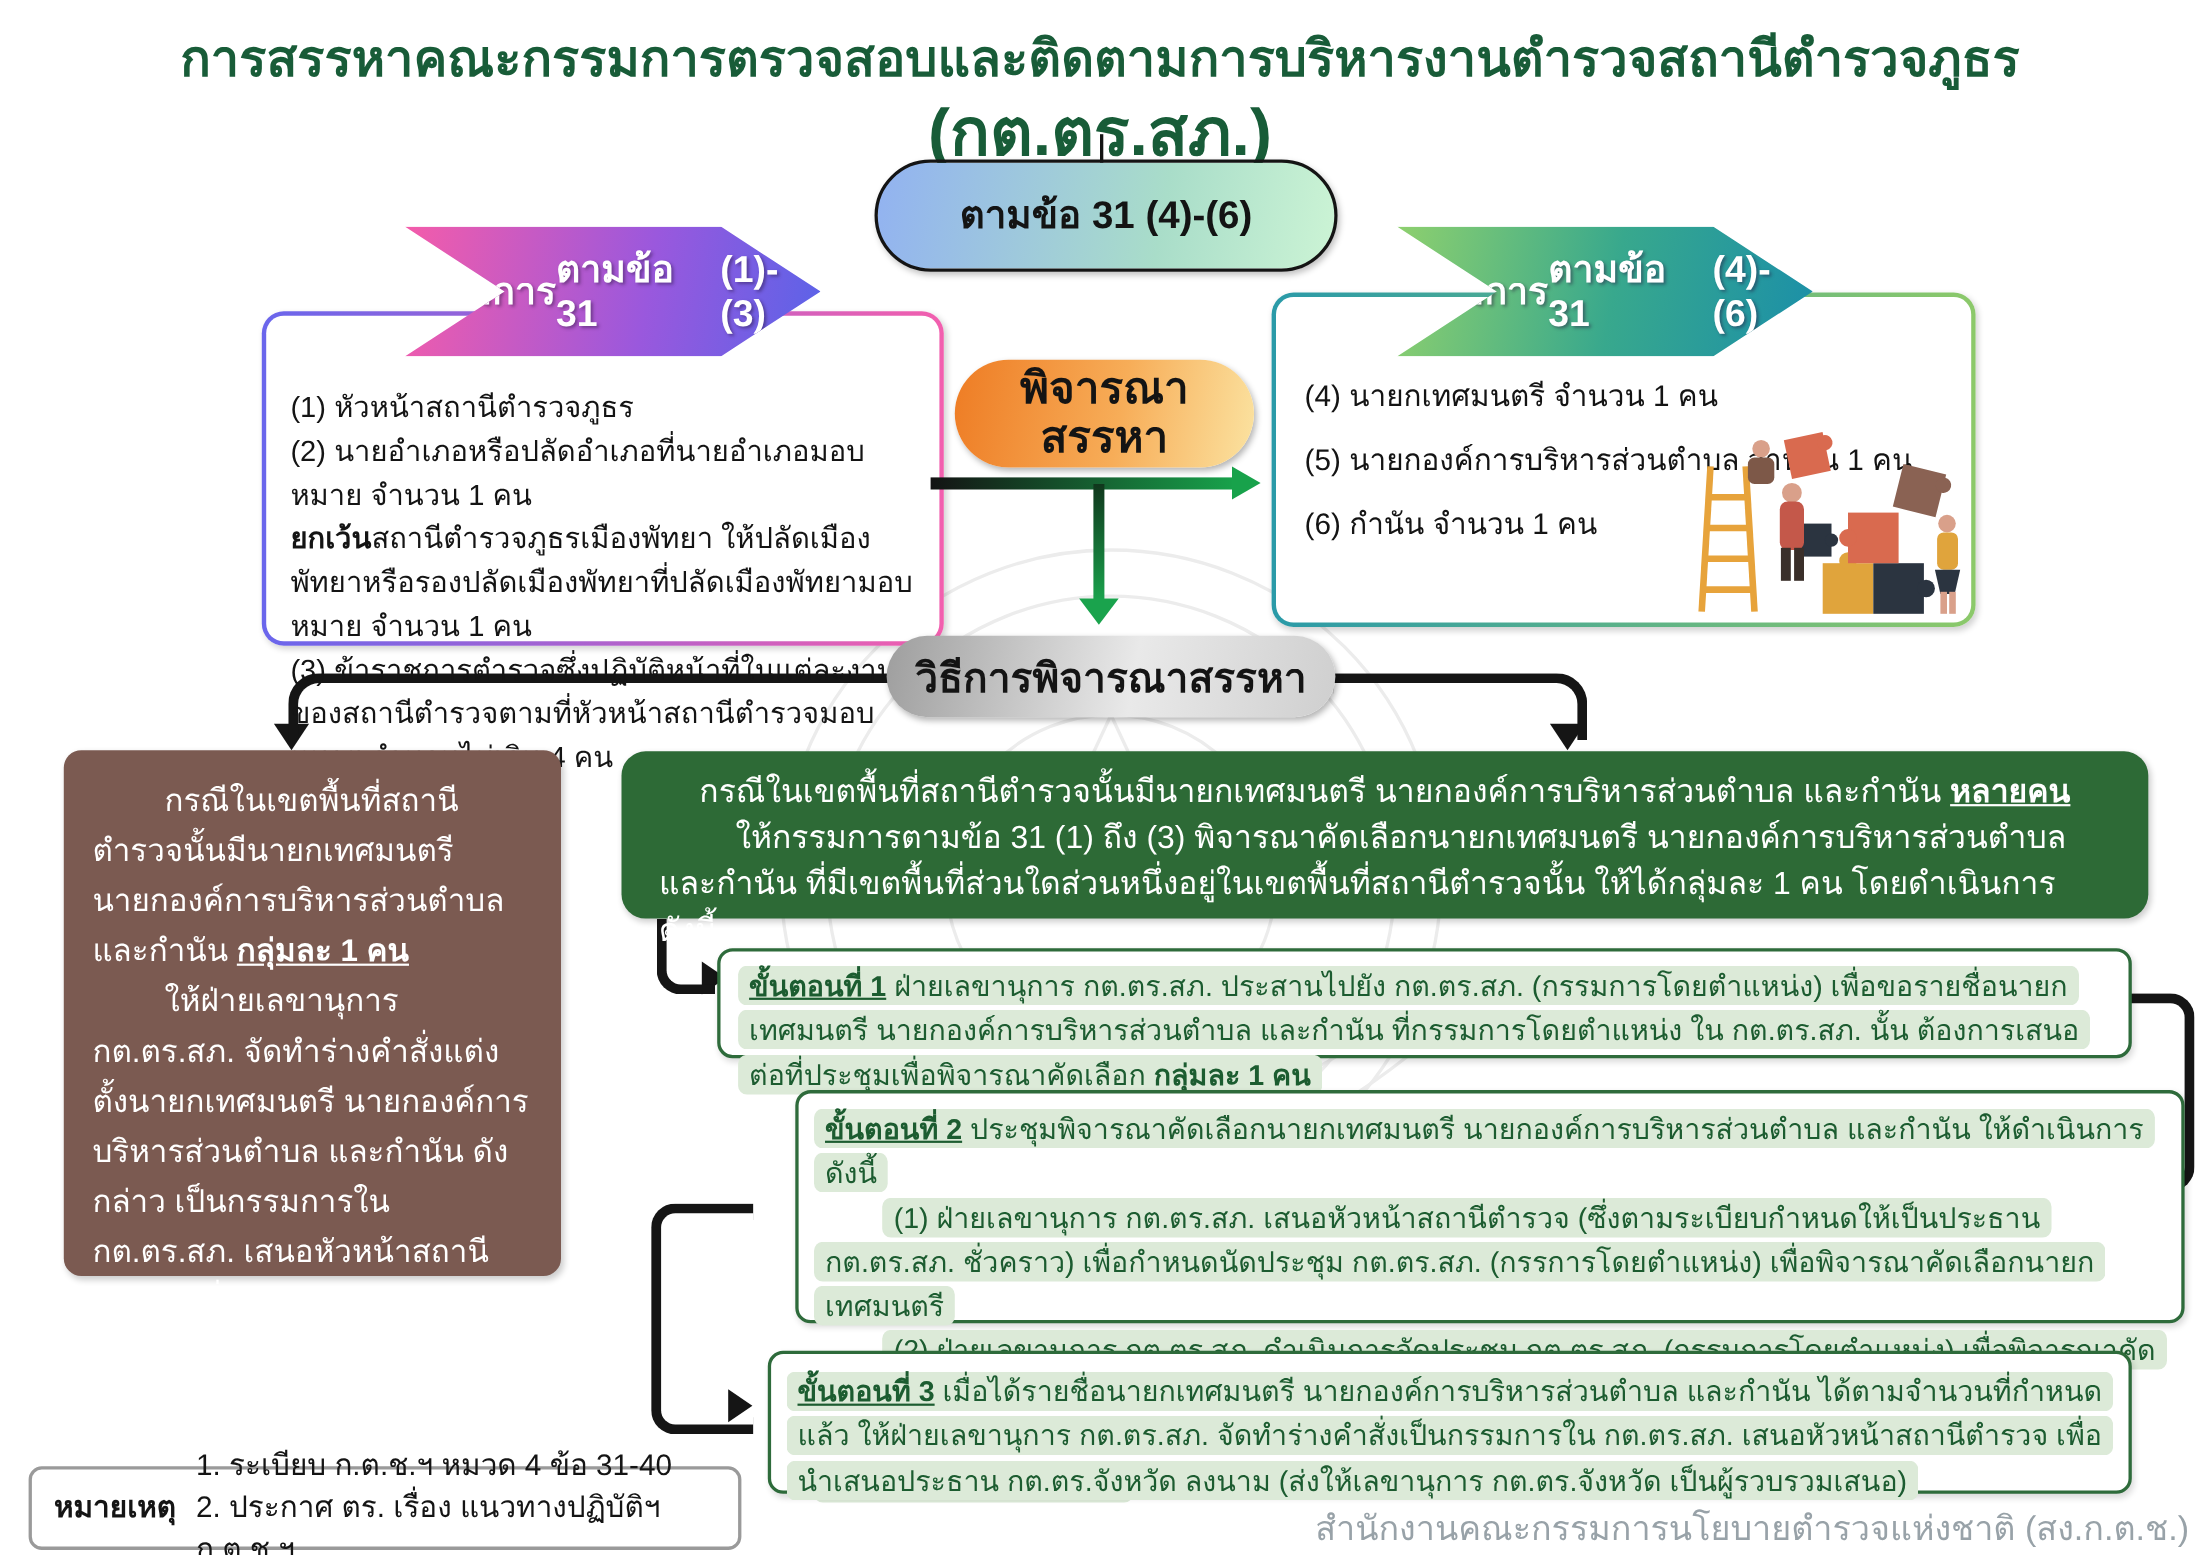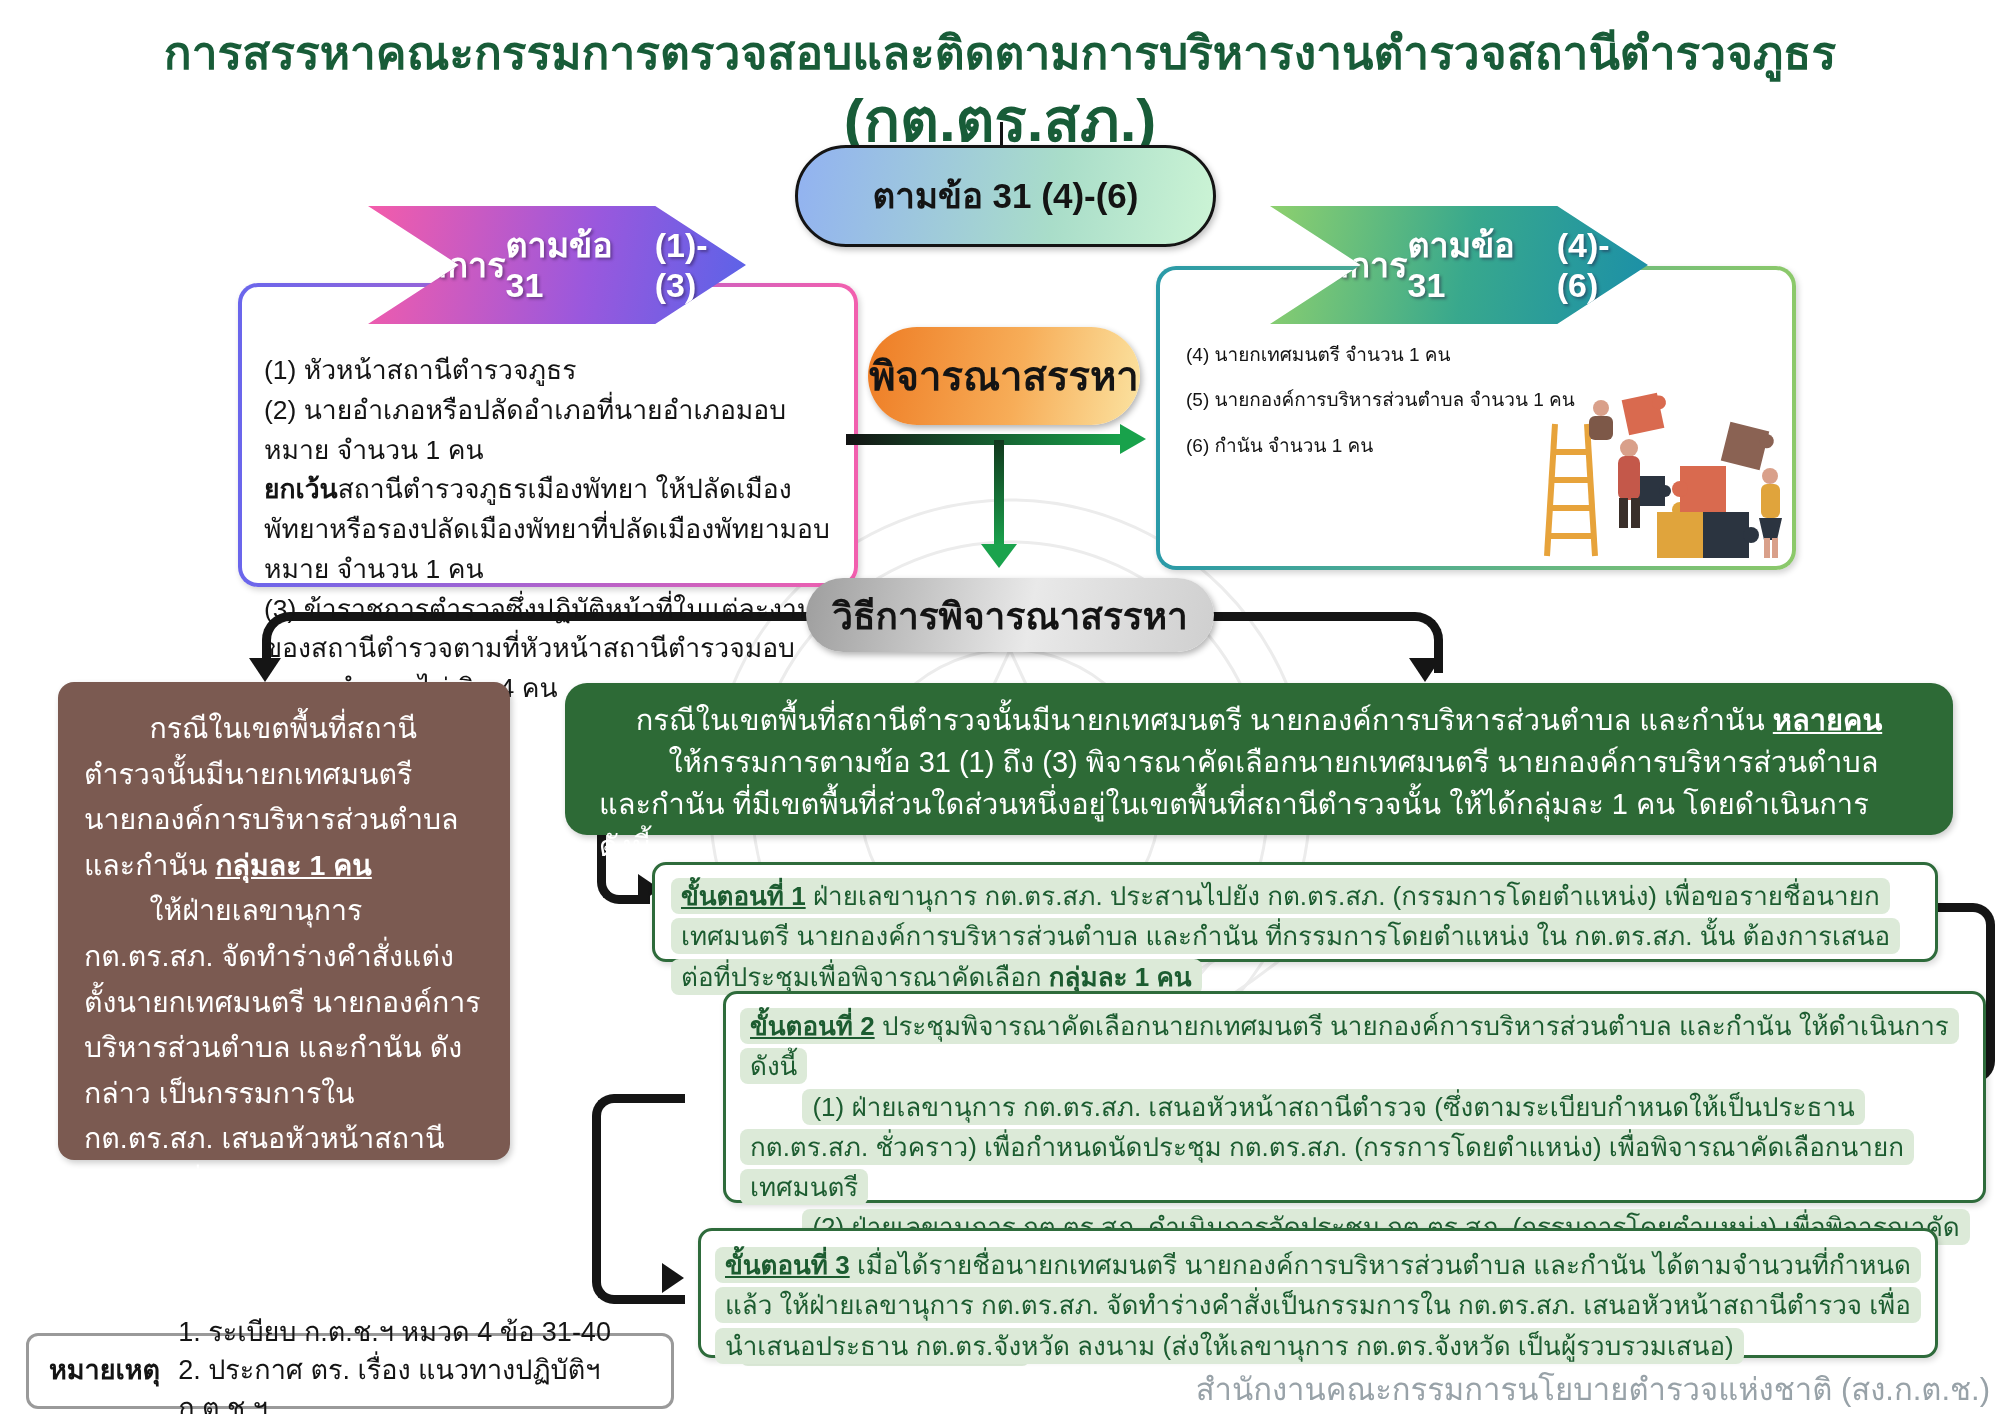--- a/index.html
+++ b/index.html
@@ -29,27 +29,27 @@
     text-shadow:2px 2px 3px rgba(40,20,60,.45);}
   #left-banner{left:368px;top:206px;width:378px;background:linear-gradient(100deg,#f45caa 0%,#9a58dd 58%,#5a63e8 100%);}
   #right-banner{left:1270px;top:206px;width:378px;background:linear-gradient(100deg,#8ed06e 0%,#38a88d 52%,#1b8fa8 100%);}
 
   
   .gbox{border-radius:20px;padding:4px;z-index:3;box-shadow:2px 3px 6px rgba(0,0,0,.18);}
   #left-box{left:238px;top:283px;width:612px;height:296px;background:linear-gradient(90deg,#6a66ec,#f25fae);}
   #right-box{left:1156px;top:266px;width:632px;height:296px;background:linear-gradient(90deg,#2a9aa8,#8cc96a);}
   .gbox-inner{width:100%;height:100%;background:#fff;border-radius:16px;box-sizing:border-box;position:relative;}
   #left-box .gbox-inner{padding:64px 24px 14px 22px;font-size:26.5px;line-height:1.5;color:#141414;}
-  #right-box .gbox-inner{padding:70px 26px 14px 26px;font-size:19px;line-height:1.55;color:#141414;}
+  #right-box .gbox-inner{padding:70px 26px 14px 26px;font-size:27px;line-height:1.55;color:#141414;}
   #right-box .item{margin-bottom:16px;}
 
   
   #consider-badge{left:868px;top:327px;width:272px;height:98px;border-radius:50px;
     background:linear-gradient(100deg,#ee7c24 0%,#f7ad58 55%,#fbe3a1 100%);
-    display:flex;justify-content:center;align-items:center;z-index:5;
+    display:flex;flex-direction:column;justify-content:center;align-items:center;z-index:5;
     font-size:40px;font-weight:800;color:#141414;line-height:1.12;box-shadow:2px 3px 6px rgba(0,0,0,.3);}
   #h-arrow-line{left:846px;top:434px;width:276px;height:11px;background:linear-gradient(90deg,#131313,#18a24b);z-index:4;}
   #h-arrow-head{left:1120px;top:424px;width:0;height:0;border-top:15px solid transparent;border-bottom:15px solid transparent;border-left:26px solid #18a24b;z-index:4;}
   #v-green-line{left:994px;top:440px;width:10px;height:106px;background:linear-gradient(#10361c,#1aa34d);z-index:4;}
   #v-green-head{left:981px;top:544px;width:0;height:0;border-left:18px solid transparent;border-right:18px solid transparent;border-top:24px solid #1aa34d;z-index:4;}
 
   
   #method-pill{left:806px;top:578px;width:408px;height:74px;border-radius:40px;
     background:linear-gradient(100deg,#9e9e9e 0%,#e9e9e9 55%,#cfcfcf 100%);
     display:flex;justify-content:center;align-items:center;z-index:5;

